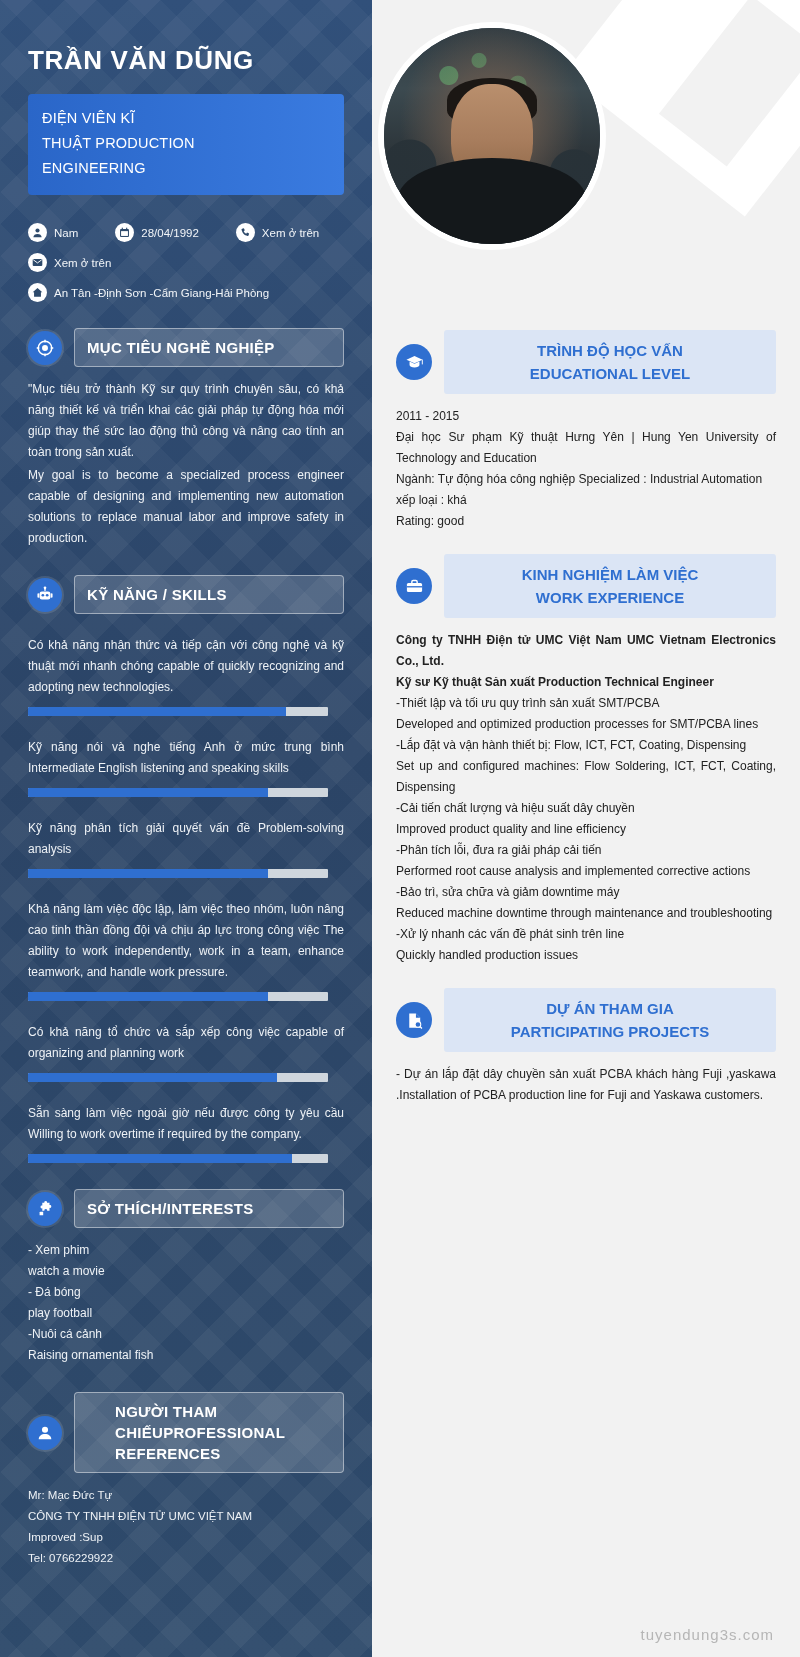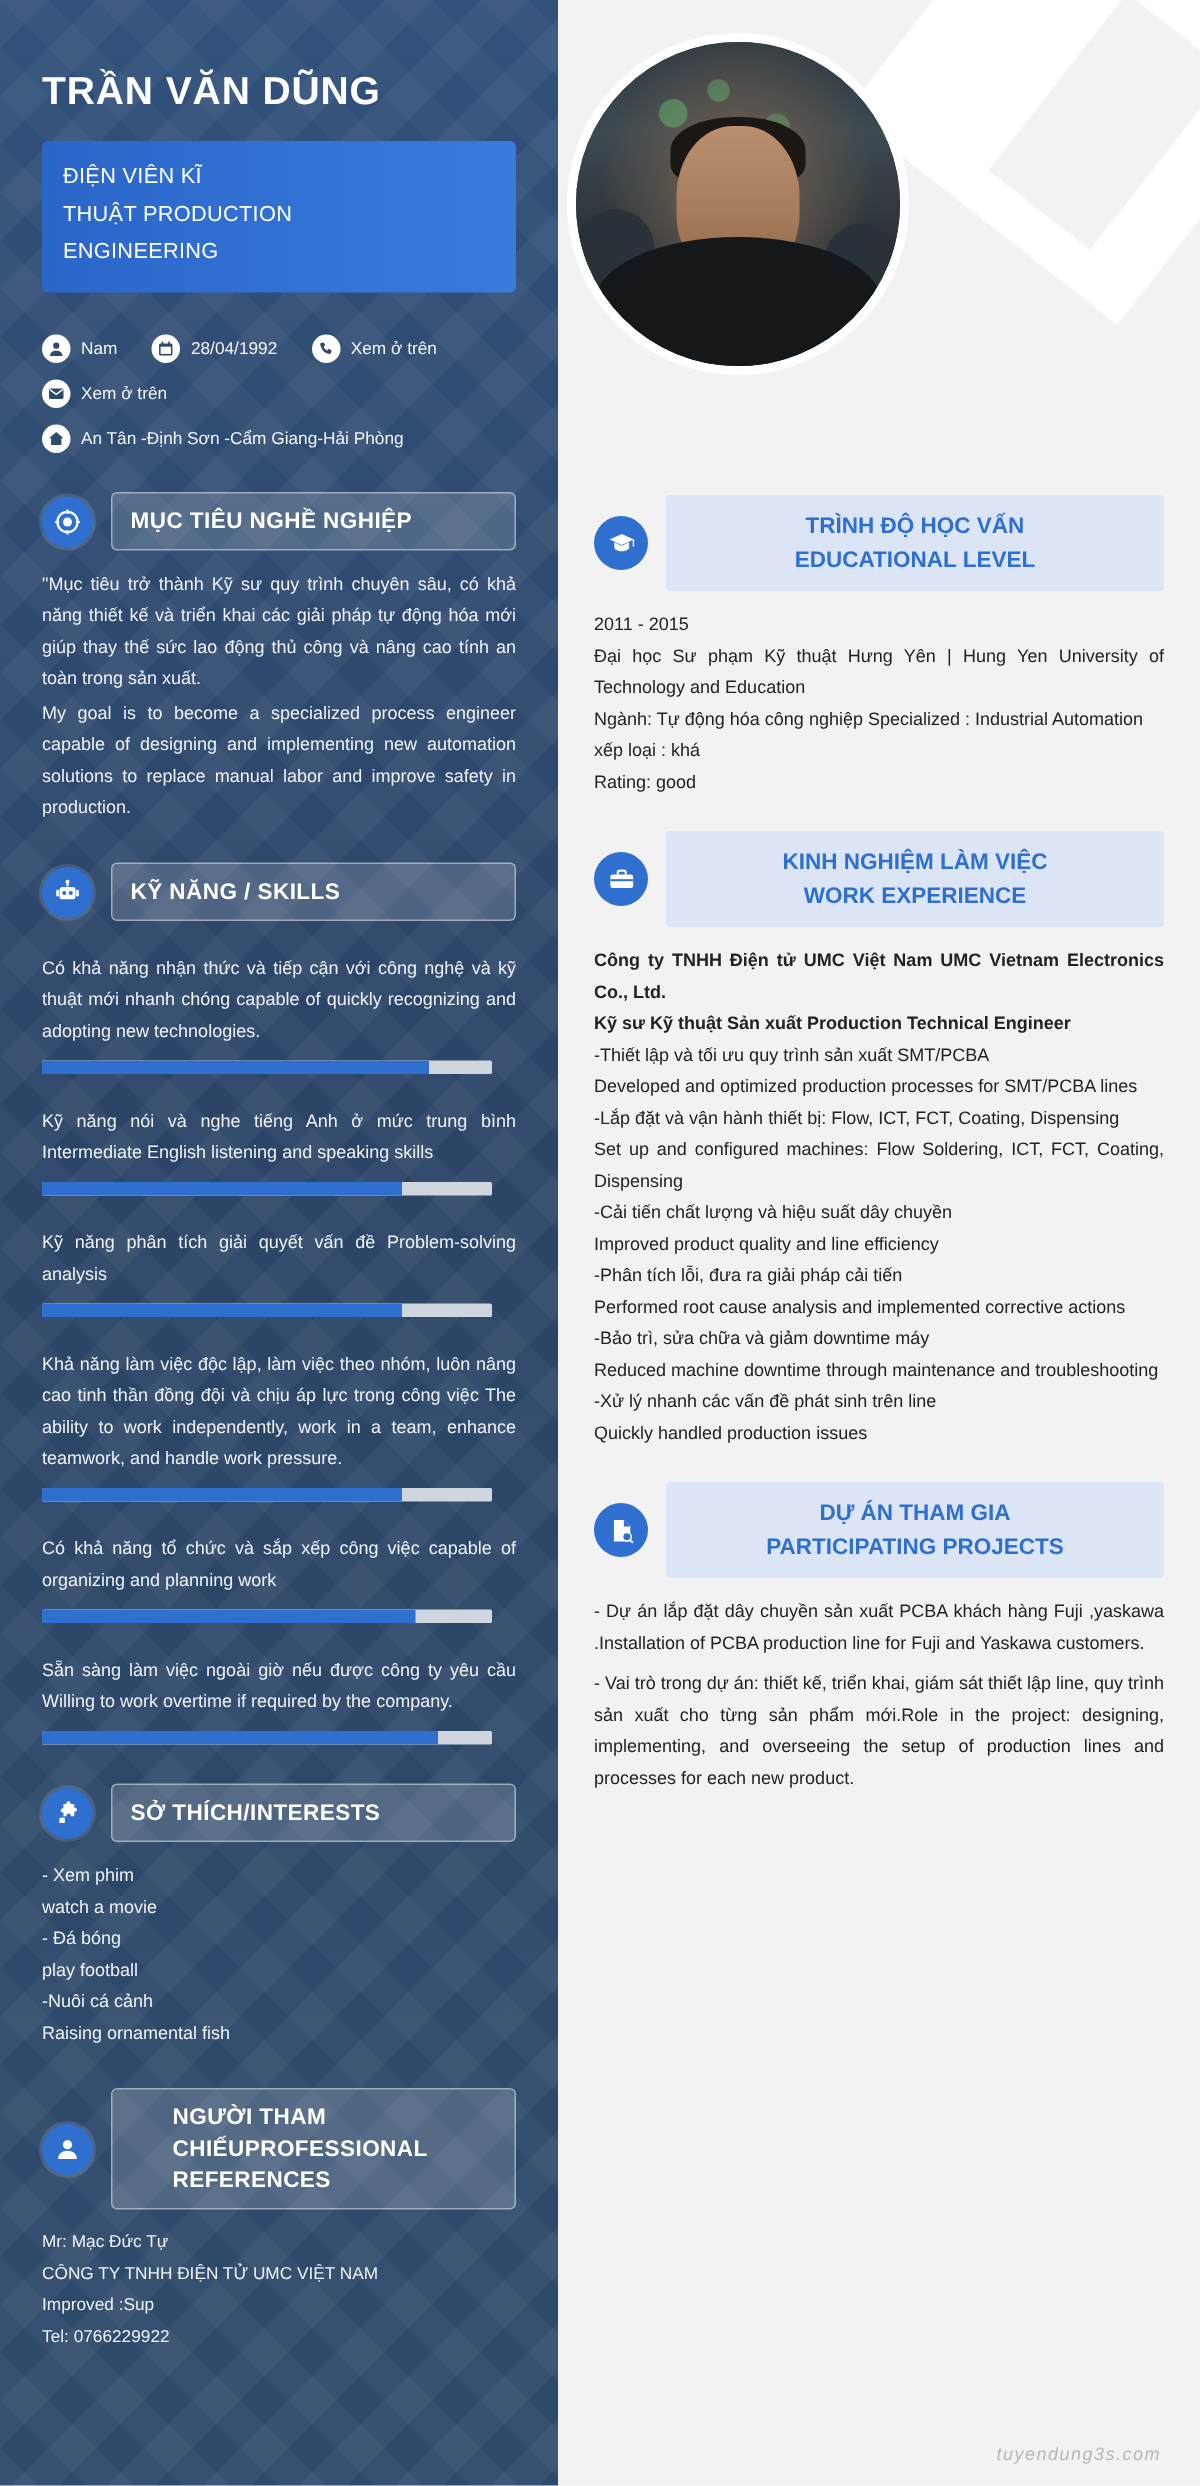--- a/index.html
+++ b/index.html
@@ -54,21 +54,21 @@
   }
   .title-box .line {
     font-size: 14.5px;
     line-height: 25px;
     color: #ffffff;
     letter-spacing: 0.2px;
   }
 
   
   .contacts { margin-top: 28px; }
-  .contact-row { display: flex; align-items: center; gap: 7px; margin-bottom: 11px; flex-wrap: wrap; }
+  .contact-row { display: flex; align-items: center; gap: 21px; margin-bottom: 11px; flex-wrap: wrap; }
   .contact-item { display: flex; align-items: center; gap: 7px; margin-right: 16px; }
   .contact-item:last-child { margin-right: 0; }
   .c-icon {
     width: 19px; height: 19px; border-radius: 50%;
     background: #ffffff; color: #2e4a6b;
     display: inline-flex; align-items: center; justify-content: center;
     font-size: 10px; line-height: 1; flex: 0 0 auto;
   }
   .c-icon svg { display: block; }
   .c-text { font-size: 11.5px; color: #f2f5f8; }
@@ -161,24 +161,23 @@
   .r-line {
     font-size: 12px;
     line-height: 21px;
     color: #222;
     text-align: justify;
   }
   .r-line.b { font-weight: bold; }
   .watermark {
     position: absolute;
     right: 26px; bottom: 14px;
-    font-size: 12px;
+    font-size: 15px;
     color: #b6b6b6;
     letter-spacing: 1px;
-    font-style: italic;
   }
 
   
   .photo-wrap {
     position: absolute;
     left: 378px; top: 22px;
     width: 228px; height: 228px;
     border-radius: 50%;
     border: 6px solid #ffffff;
     overflow: hidden;
@@ -485,21 +484,20 @@
             <path d="M15.8 16.4l2 2" stroke="#fff" stroke-width="1.4"></path>
           </svg>
       </div>
       <div class="r-title-box">
         <span class="l2">DỰ ÁN THAM GIA</span>
         <span class="l2">PARTICIPATING PROJECTS</span>
       </div>
     </div>
     <div class="r-body">
       <div class="r-line">- Dự án lắp đặt dây chuyền sản xuất PCBA khách hàng Fuji ,yaskawa .Installation of PCBA production line for Fuji and Yaskawa customers.</div>
-      <div class="r-line" style="margin-top:6px">- Vai trò trong dự án: thiết kế, triển khai, giám sát thiết lập line, quy trình sản xuất cho từng sản phẩm mới.Role in the project: designing, implementing, and overseeing the setup of production lines and processes for each new product.</div>
     </div>
 
     <div class="watermark">tuyendung3s.com</div>
   </div>
 
   <div class="photo-wrap">
     <div class="photo">
       <div class="bg-people"></div>
       <div class="hair"></div>
       <div class="head"></div>

